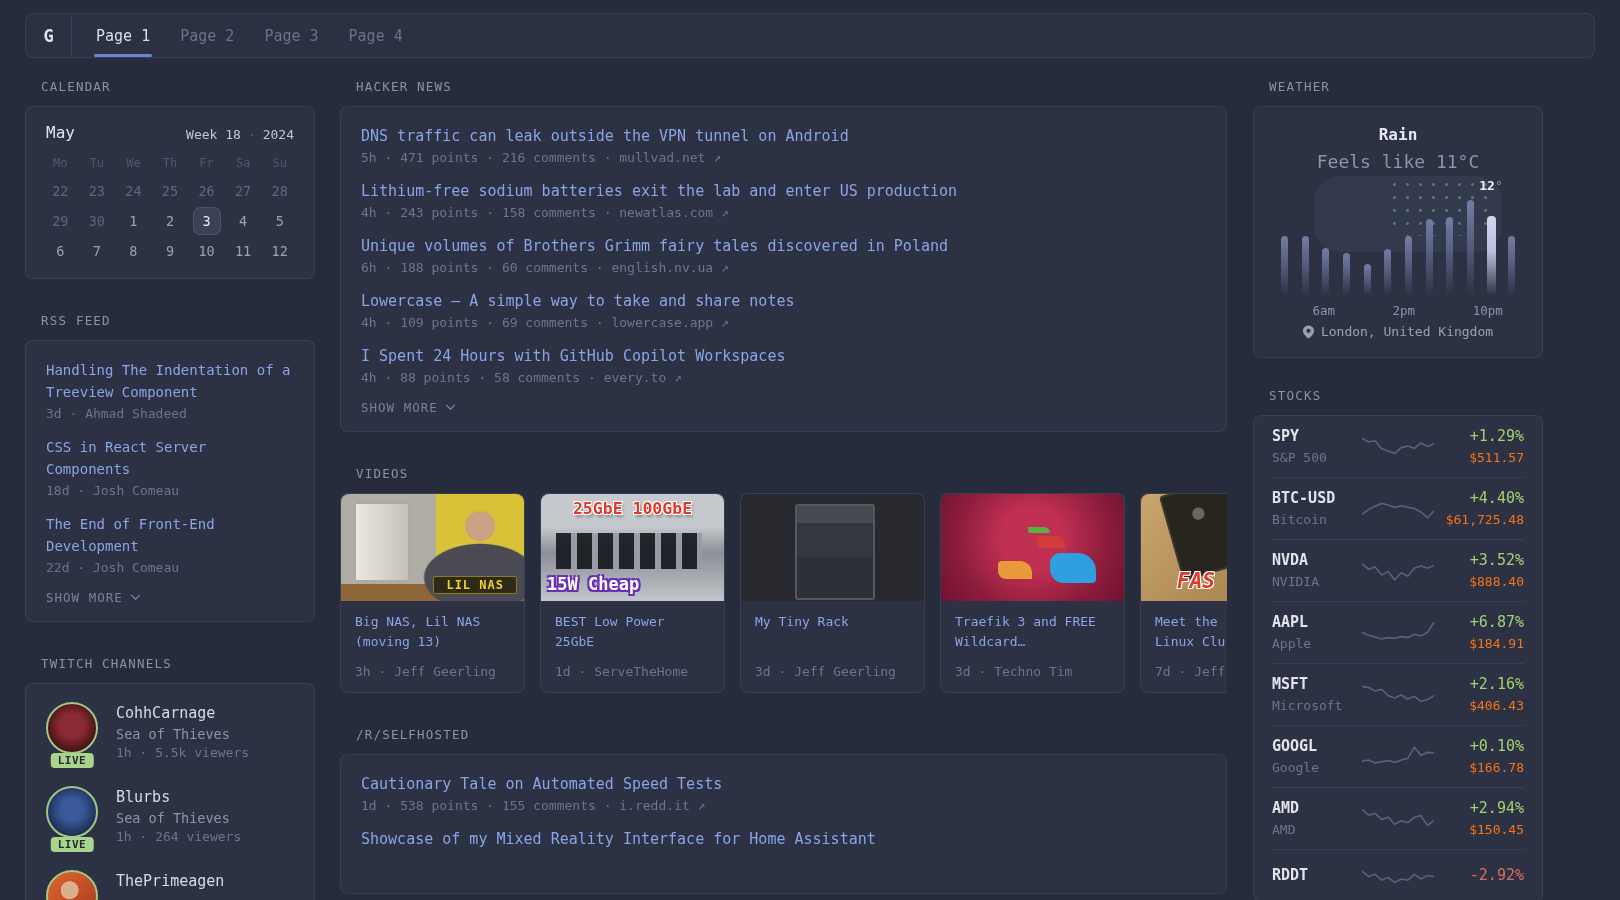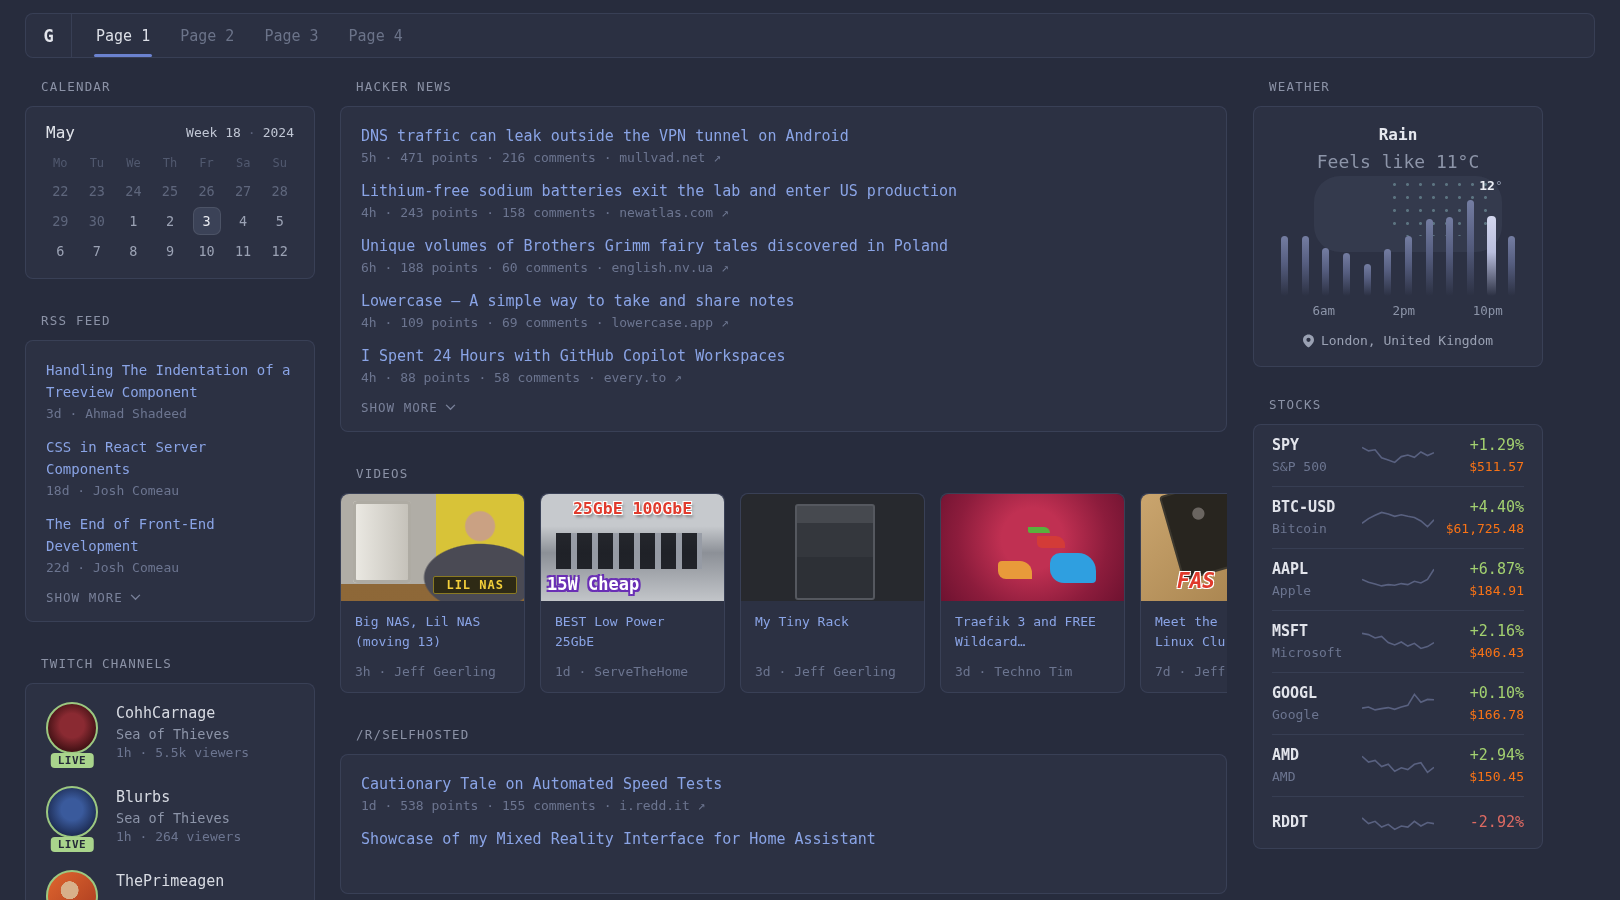--- a/index.html
+++ b/index.html
@@ -41,21 +41,21 @@
   .col-right{width:290px;margin-left:26px;}
   .section{margin-bottom:34px;}
   .section-label{
     font-size:12.5px;letter-spacing:1.2px;color:#8b92a6;margin:0 0 12px 16px;min-height:15px;
   }
   .card{
     background:#2c3143;border:1px solid rgba(140,155,205,.14);border-radius:8px;
   }
   
   .calendar-card{padding:16px 16px 12px;}
-  .cal-head{display:flex;justify-content:space-between;align-items:center;margin-bottom:8px;padding:0 4px;}
+  .cal-head{display:flex;justify-content:space-between;align-items:flex-end;margin-bottom:8px;padding:0 4px;}
   .cal-month{font-size:16px;color:#e0e3ea;}
   .cal-week{font-size:13px;color:#c0c6d4;display:flex;gap:7px;align-items:baseline;}
   .cal-week .dot{color:#596079;}
   .cal-weekdays,.cal-grid{display:grid;grid-template-columns:repeat(7,1fr);}
   .wd{height:26px;display:flex;align-items:center;justify-content:center;font-size:12px;color:#51596f;}
   .day{height:30px;display:flex;align-items:center;justify-content:center;font-size:13.5px;color:#9ba2b4;}
   .day span{width:28px;height:28px;display:flex;align-items:center;justify-content:center;border-radius:7px;}
   .day.dim{color:#5e667c;}
   .day.today{color:#e8eaf0;}
   .day.today span{background:#3b4257;border:1px solid rgba(255,255,255,.09);}
@@ -179,21 +179,21 @@
   .wx-slot.hl .wx-bar{
     width:9px;
     background:linear-gradient(180deg,#d3d7ef 0%,#b9bedd 45%,rgba(185,190,221,0) 100%);
   }
   .wx-temp{position:absolute;top:-22px;transform:translateX(-50%);font-size:13px;font-weight:bold;color:#eceef4;z-index:2;}
   .wx-temp .deg{color:#8d95a9;font-weight:normal;}
   .wx-times{display:flex;margin-top:7px;}
   .wx-time{flex:1;text-align:center;font-size:12.5px;color:#8d95a9;white-space:nowrap;}
   .wx-loc{
     display:flex;align-items:center;justify-content:center;gap:7px;
-    margin-top:15px;font-size:13px;color:#9aa1b3;
+    margin-top:6px;font-size:13px;color:#9aa1b3;
   }
   .wx-loc svg{fill:#9aa1b3;flex:none;}
   
   .stocks-card{padding:0 18px;}
   .stock-row{display:flex;align-items:center;padding:10px 0 11px;cursor:pointer;}
   .stock-row + .stock-row{border-top:1px solid rgba(140,155,205,.12);}
   .stock-id{flex:1;min-width:0;}
   .stock-symbol{font-size:15px;font-weight:bold;color:#e2e4eb;line-height:20px;}
   .stock-name{font-size:13px;color:#6c7590;margin-top:3px;line-height:17px;}
   .stock-name:empty{display:none;}
@@ -586,20 +586,33 @@
     <svg class="spark" width="72" height="30" viewBox="0 0 72 30">
                 <polyline fill="none" points="0.0,21.3 6.5,16.6 13.1,13.2 19.6,10.4 26.2,12.0 32.7,14.3 39.3,12.7 45.8,14.3 52.4,15.5 58.9,19.0 65.5,24.7 72.0,17.8"></polyline>
               </svg>
     <div class="stock-val">
       <div class="stock-change up">+4.40%</div>
       <div class="stock-price">$61,725.48</div>
     </div>
   </div>
             <div class="stock-row">
     <div class="stock-id">
+      <div class="stock-symbol">NVDA</div>
+      <div class="stock-name">NVIDIA</div>
+    </div>
+    <svg class="spark" width="72" height="30" viewBox="0 0 72 30">
+                <polyline fill="none" points="0.0,8.6 6.5,14.3 13.1,12.0 19.6,20.1 26.2,16.6 32.7,24.7 39.3,17.8 45.8,21.3 52.4,13.2 58.9,10.9 65.5,13.2 72.0,10.4"></polyline>
+              </svg>
+    <div class="stock-val">
+      <div class="stock-change up">+3.52%</div>
+      <div class="stock-price">$888.40</div>
+    </div>
+  </div>
+            <div class="stock-row">
+    <div class="stock-id">
       <div class="stock-symbol">AAPL</div>
       <div class="stock-name">Apple</div>
     </div>
     <svg class="spark" width="72" height="30" viewBox="0 0 72 30">
                 <polyline fill="none" points="0.0,15.5 6.5,18.3 13.1,20.1 19.6,21.9 26.2,20.6 32.7,21.3 39.3,19.6 45.8,20.6 52.4,17.3 58.9,19.0 65.5,15.5 72.0,5.2"></polyline>
               </svg>
     <div class="stock-val">
       <div class="stock-change up">+6.87%</div>
       <div class="stock-price">$184.91</div>
     </div>

